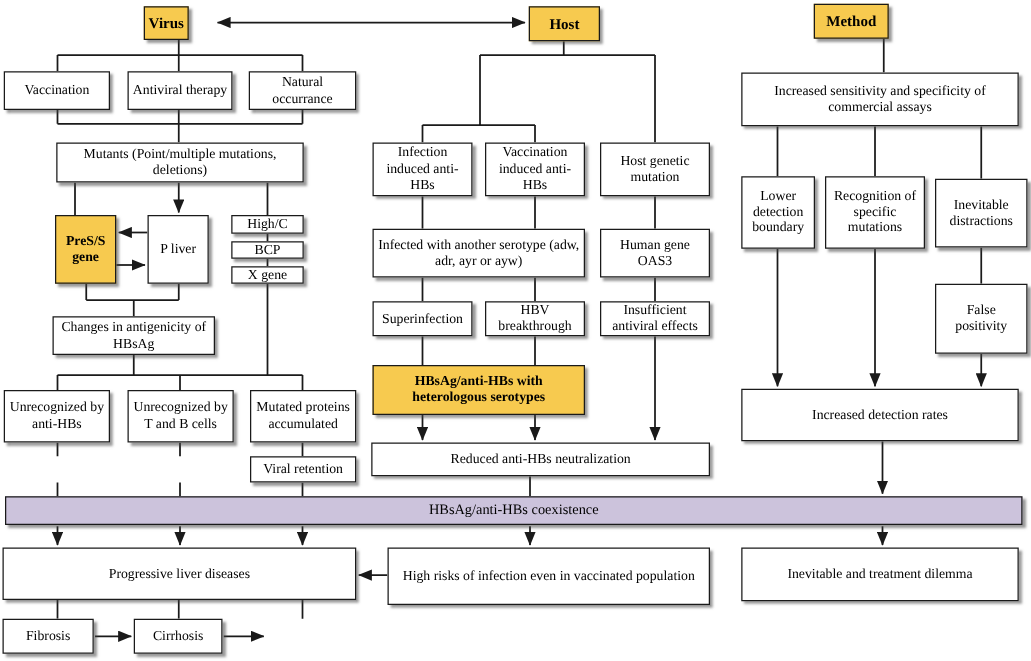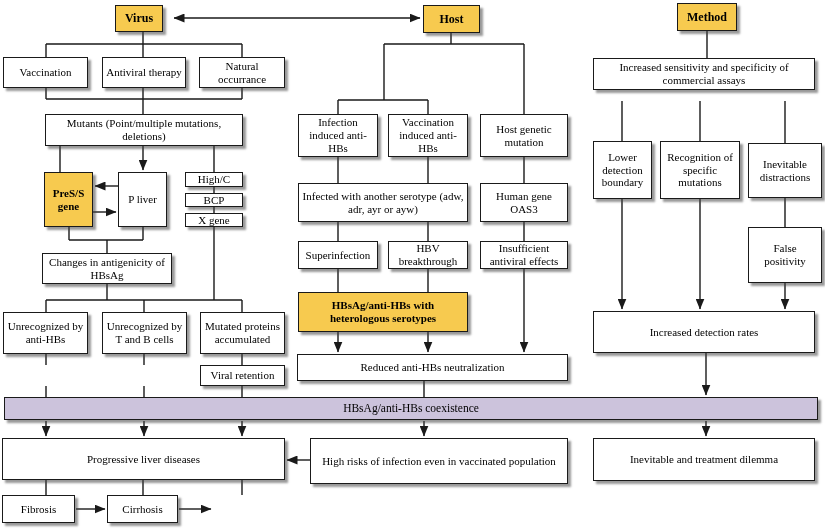--- a/index.html
+++ b/index.html
@@ -71,23 +71,23 @@
       <path marker-end="url(#ah)" d="M622,199 V309"></path>
       <path marker-end="url(#ah)" d="M700,199 V309"></path>
       <path marker-end="url(#ah)" d="M785,283 V309"></path>
       <path marker-end="url(#ah)" d="M706,353 V395"></path>
       <path marker-end="url(#ah)" d="M706,421 V436"></path>
 
       <path marker-start="url(#ah)" marker-end="url(#ah)" d="M174,18 H420"></path>
     </g>
   </svg>
 
-  <div class="node yellow hdr" style="left:115px;top:5px;width:48px;height:27px">Virus</div>
+  <div class="node yellow hdr" style="left:115px;top:5px;width:36px;height:27px">Virus</div>
   <div class="node yellow hdr" style="left:423px;top:5px;width:57px;height:28px">Host</div>
-  <div class="node yellow hdr" style="left:677px;top:3px;width:60px;height:28px">Method</div>
+  <div class="node yellow hdr" style="left:651px;top:3px;width:60px;height:28px">Method</div>
 
   <div class="node" style="left:102px;top:57px;width:84px;height:31px">Antiviral therapy</div>
   <div class="node" style="left:3px;top:57px;width:85px;height:31px">Vaccination</div>
   <div class="node" style="left:199px;top:57px;width:86px;height:31px">Natural occurrance</div>
   <div class="node" style="left:45px;top:114px;width:198px;height:32px">Mutants (Point/multiple mutations, deletions)</div>
   <div class="node yellow bold" style="left:44px;top:172px;width:49px;height:55px">PreS/S gene</div>
   <div class="node" style="left:118px;top:172px;width:49px;height:55px">P liver</div>
   <div class="node" style="left:185px;top:172px;width:58px;height:15px">High/C</div>
   <div class="node" style="left:185px;top:193px;width:58px;height:14px">BCP</div>
   <div class="node" style="left:185px;top:213px;width:58px;height:14px">X gene</div>
@@ -101,21 +101,21 @@
   <div class="node" style="left:388px;top:114px;width:80px;height:43px">Vaccination induced anti-HBs</div>
   <div class="node" style="left:480px;top:114px;width:88px;height:43px">Host genetic mutation</div>
   <div class="node" style="left:298px;top:183px;width:170px;height:39px">Infected with another serotype (adw, adr, ayr or ayw)</div>
   <div class="node" style="left:480px;top:183px;width:88px;height:39px">Human gene OAS3</div>
   <div class="node" style="left:298px;top:241px;width:80px;height:28px">Superinfection</div>
   <div class="node" style="left:388px;top:241px;width:80px;height:28px">HBV breakthrough</div>
   <div class="node" style="left:480px;top:241px;width:88px;height:28px">Insufficient antiviral effects</div>
   <div class="node yellow bold" style="left:298px;top:292px;width:170px;height:40px">HBsAg/anti-HBs with heterologous serotypes</div>
   <div class="node" style="left:297px;top:354px;width:271px;height:27px">Reduced anti-HBs neutralization</div>
 
-  <div class="node" style="left:593px;top:58px;width:222px;height:32px">Increased sensitivity and specificity of commercial assays</div>
+  <div class="node" style="left:593px;top:58px;width:222px;height:43px">Increased sensitivity and specificity of commercial assays</div>
   <div class="node" style="left:660px;top:141px;width:80px;height:58px">Recognition of specific mutations</div>
   <div class="node" style="left:593px;top:141px;width:59px;height:58px">Lower detection boundary</div>
   <div class="node" style="left:748px;top:143px;width:74px;height:55px">Inevitable distractions</div>
   <div class="node" style="left:748px;top:227px;width:74px;height:56px">False positivity</div>
   <div class="node" style="left:593px;top:311px;width:222px;height:42px">Increased detection rates</div>
 
   <div class="node purple bar" style="left:4px;top:397px;width:814px;height:23px">HBsAg/anti-HBs coexistence</div>
 
   <div class="node" style="left:2px;top:438px;width:283px;height:42px">Progressive liver diseases</div>
   <div class="node" style="left:310px;top:438px;width:258px;height:46px">High risks of infection even in vaccinated population</div>

